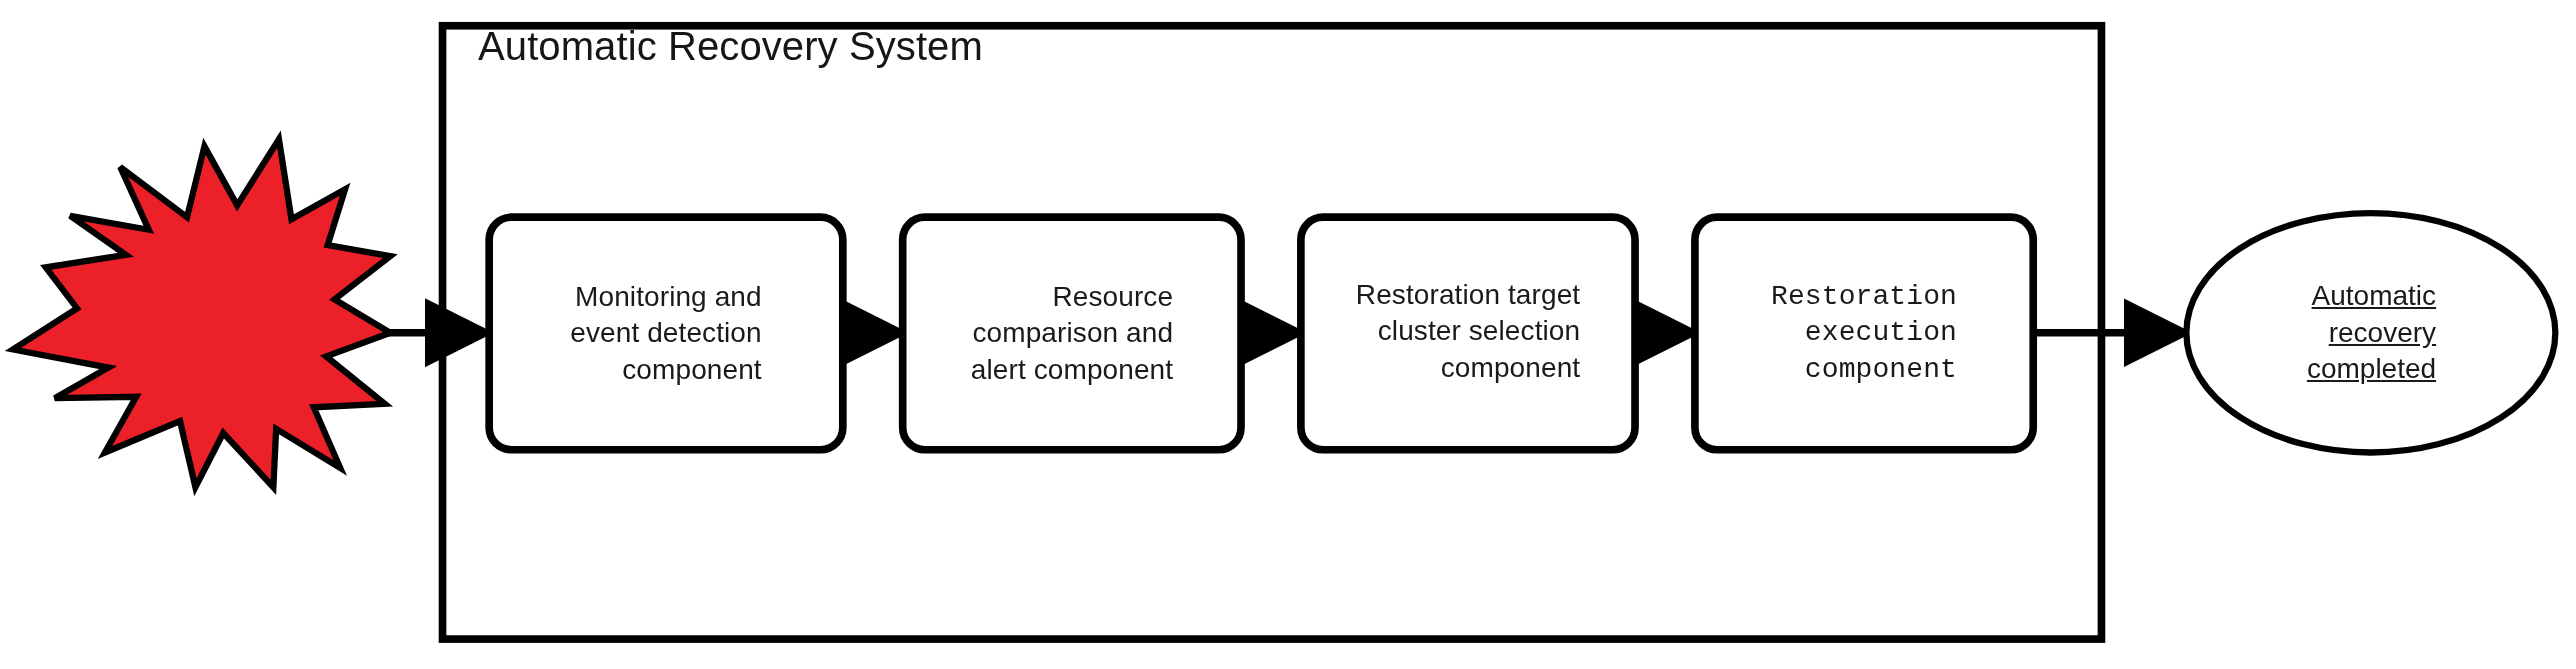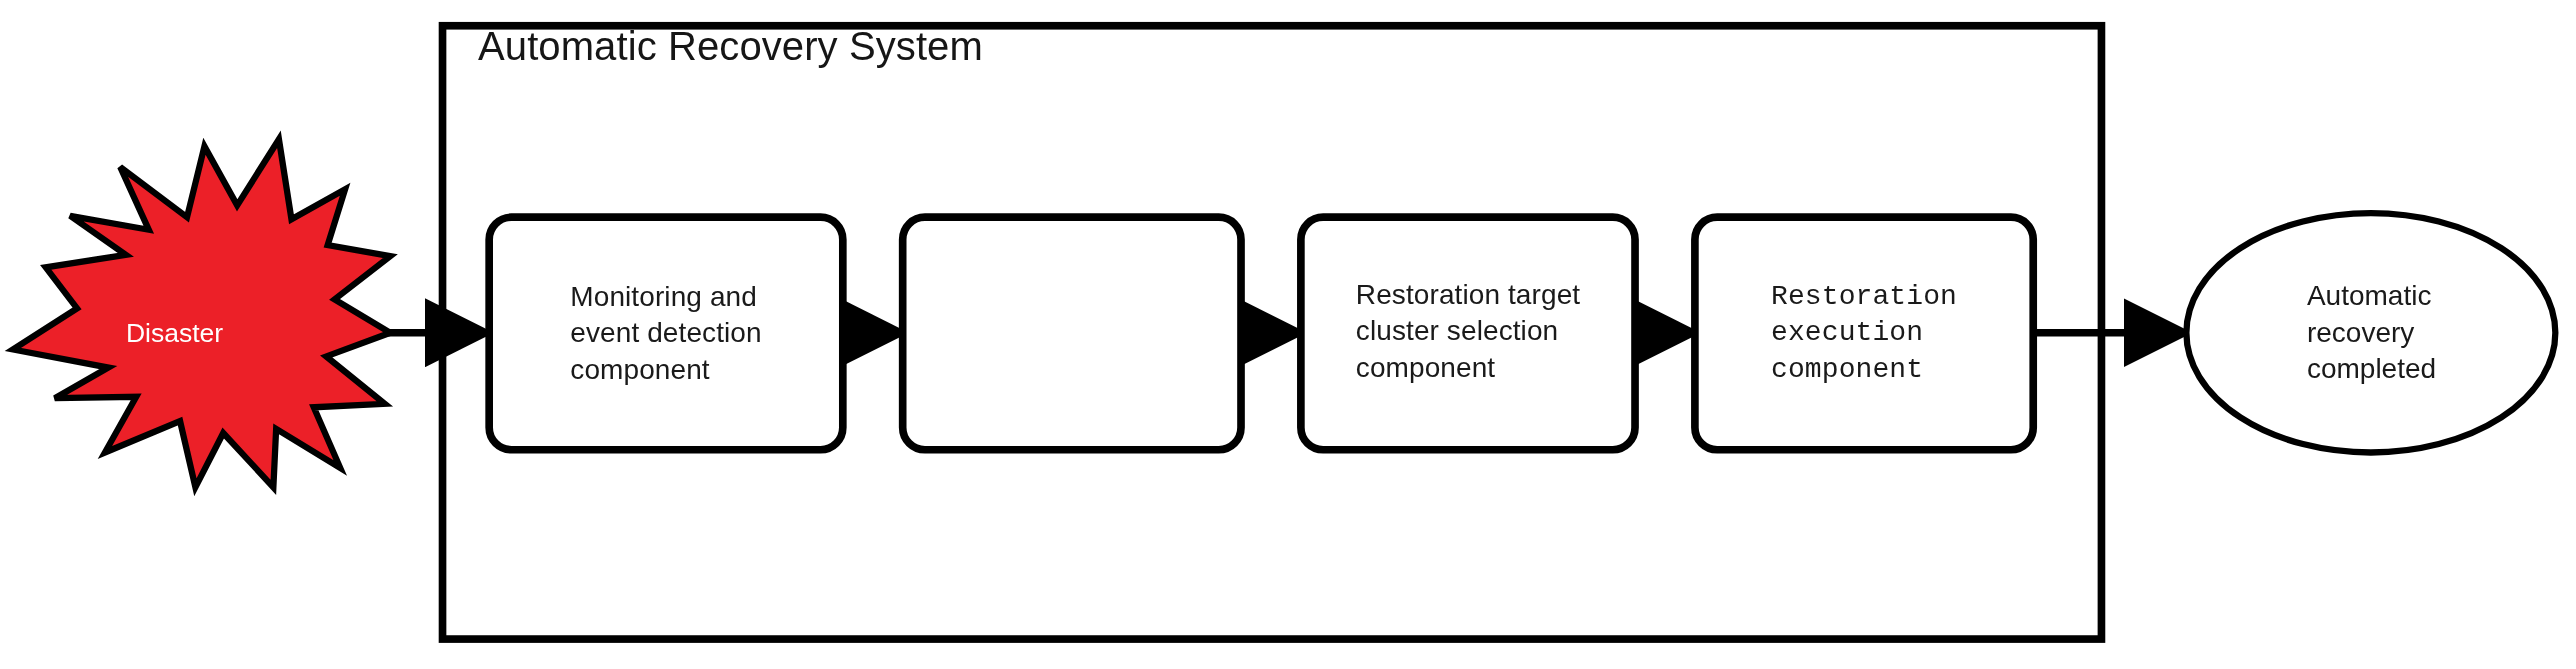--- a/index.html
+++ b/index.html
@@ -25,32 +25,33 @@
     top: 0;
     left: 0;
     width: 2576px;
     height: 669px;
   }
   .shape-label {
     position: absolute;
     display: flex;
     align-items: center;
     justify-content: center;
-    text-align: left;
+    text-align: right;
     line-height: 1.30;
     color: #1a1a1a;
     white-space: pre-line;
     pointer-events: none;
   }
   .process-label {
     font-size: 28px;
     letter-spacing: 0.1px;
   }
   .terminator-label {
     font-size: 28px;
+    text-decoration: underline;
   }
   .burst-label {
     font-size: 26.5px;
     color: #ffffff;
   }
   .container-title {
     position: absolute;
     font-size: 40px;
     color: #161616;
     letter-spacing: 0.1px;
@@ -90,26 +91,28 @@
     <rect x="702" y="312" width="508" height="334" rx="32" ry="32" fill="#ffffff" stroke="#000000" stroke-width="11"></rect>
     <rect x="1296" y="312" width="486" height="334" rx="32" ry="32" fill="#ffffff" stroke="#000000" stroke-width="11"></rect>
     <rect x="1868" y="312" width="480" height="334" rx="32" ry="32" fill="#ffffff" stroke="#000000" stroke-width="11"></rect>
     <rect x="2434" y="312" width="486" height="334" rx="32" ry="32" fill="#ffffff" stroke="#000000" stroke-width="11"></rect>
 
     <ellipse cx="3405" cy="478" rx="265" ry="172" fill="#ffffff" stroke="#000000" stroke-width="9"></ellipse>
   </svg>
 
   <div class="container-title" style="left:478px; top:24.4px;">Automatic Recovery System</div>
 
-  <div class="shape-label burst-label" style="left:91px; top:312px; width:167px; height:42px;">Disaster</div>
 
   <div class="shape-label process-label" style="left:489px; top:217px; width:354px; height:233px;">Monitoring and
 event detection
 component</div>
 
+  <div class="shape-label process-label" style="left:903px; top:217px; width:338px; height:233px;">Resource
+comparison and
+alert component</div>
 
   <div class="shape-label process-label" style="left:1301px; top:215px; width:334px; height:233px;">Restoration target
 cluster selection
 component</div>
 
   <div class="shape-label process-label" style="left:1695px; top:217px; width:338px; height:233px;font-family:Liberation Mono, monospace;">Restoration
 execution
 component</div>
 
   <div class="shape-label terminator-label" style="left:2215px; top:213px; width:313px; height:240px;">Automatic

